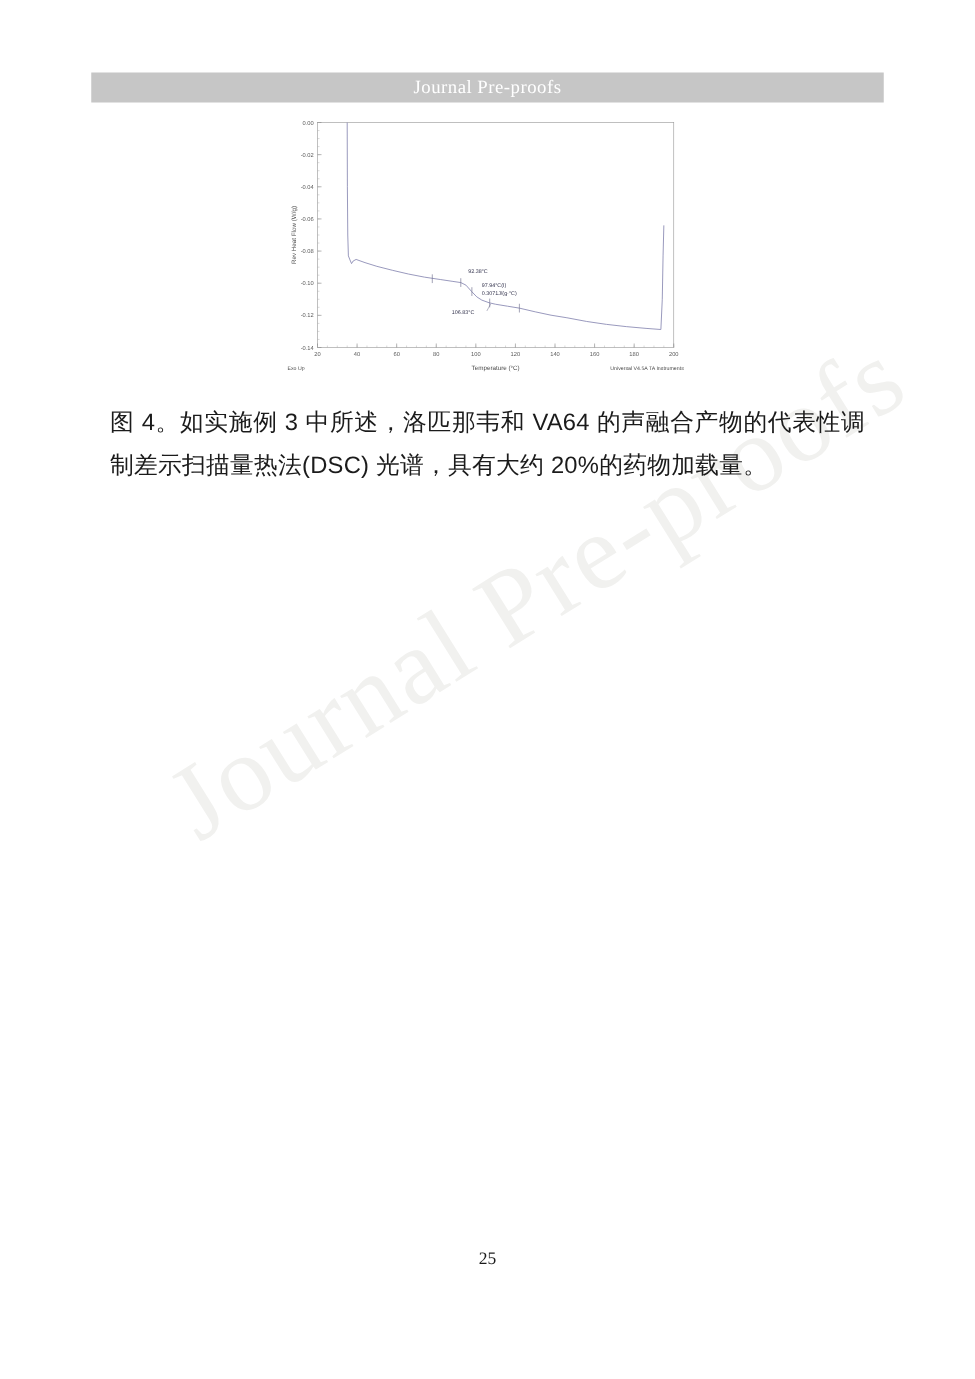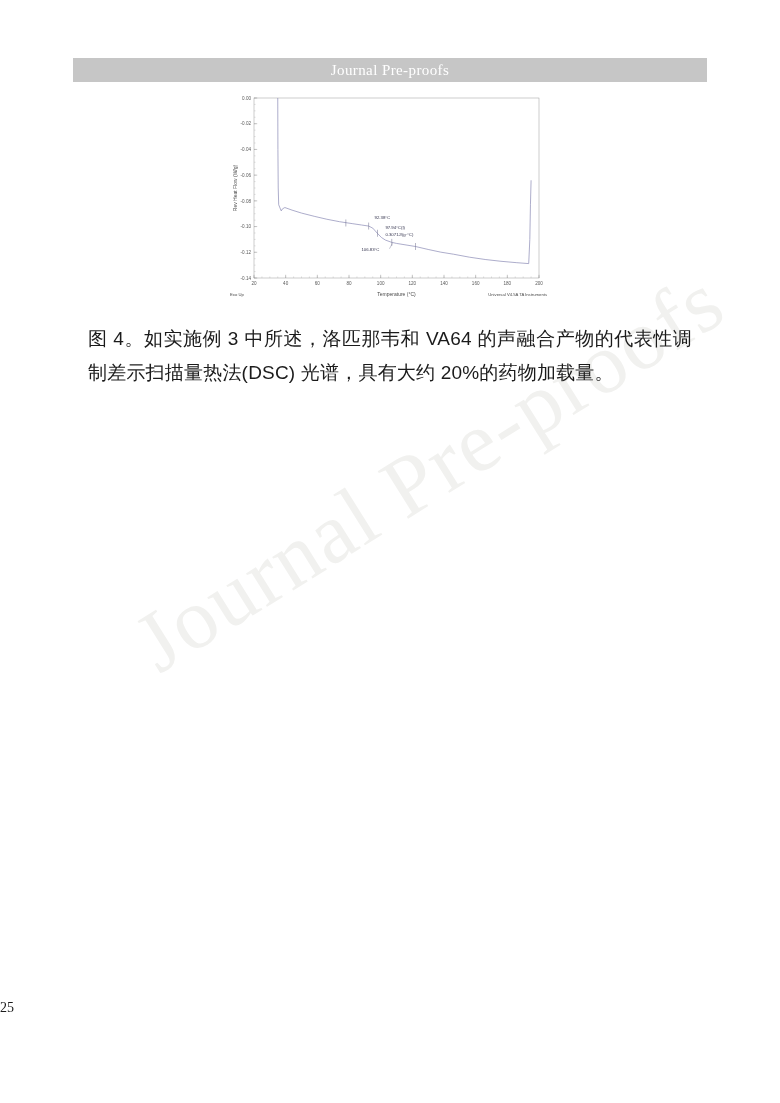--- a/index.html
+++ b/index.html
@@ -94,21 +94,21 @@
   p.caption { margin-bottom: 16px; }
   p.indent { text-indent: 2.35em; }
   .gap-sm { height: 22px; }
 
   
   .page-number {
     position: absolute;
     left: 0;
     top: 1000px;
     width: 780px;
-    text-align: left;
+    text-align: center;
     font-family: "Liberation Serif", serif;
     font-size: 14px;
     color: #1b1b1b;
     z-index: 3;
   }
 
   
   .ax-tick { font-family: "Liberation Sans", sans-serif; font-size: 4.6px; fill: #5a5a5a; }
   .ax-title { font-family: "Liberation Sans", sans-serif; font-size: 5px; fill: #4a4a4a; }
   .ax-note { font-family: "Liberation Sans", sans-serif; font-size: 4.2px; fill: #4a4a4a; }

